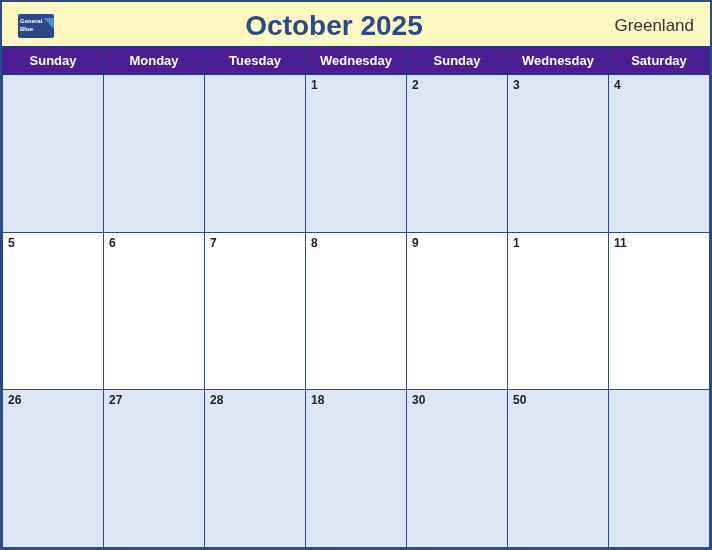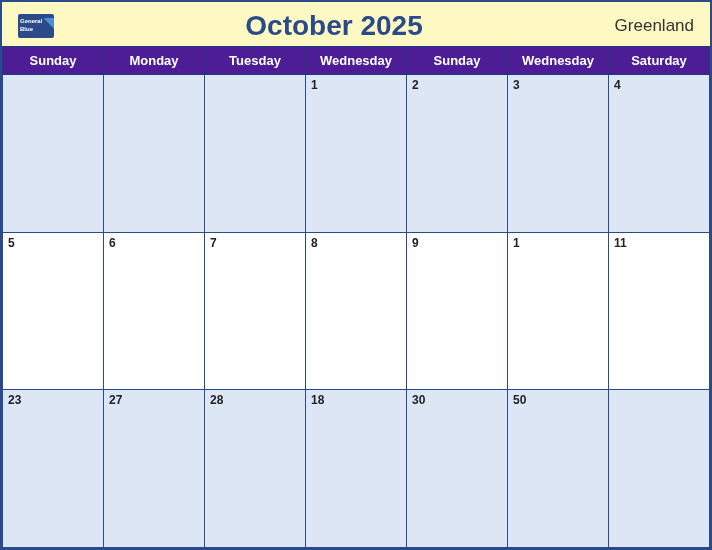--- a/index.html
+++ b/index.html
@@ -144,21 +144,21 @@
         <tr>
           <td><span class="day-num">5</span></td>
           <td><span class="day-num">6</span></td>
           <td><span class="day-num">7</span></td>
           <td><span class="day-num">8</span></td>
           <td><span class="day-num">9</span></td>
           <td><span class="day-num">1</span></td>
           <td><span class="day-num">11</span></td>
         </tr>
         <tr>
-          <td><span class="day-num">23</span></td>
+          <td><span class="day-num">26</span></td>
           <td><span class="day-num">27</span></td>
           <td><span class="day-num">28</span></td>
           <td><span class="day-num">18</span></td>
           <td><span class="day-num">30</span></td>
           <td><span class="day-num">50</span></td>
           <td class="empty"></td>
         </tr>
       </tbody>
   </table>
 </div>

